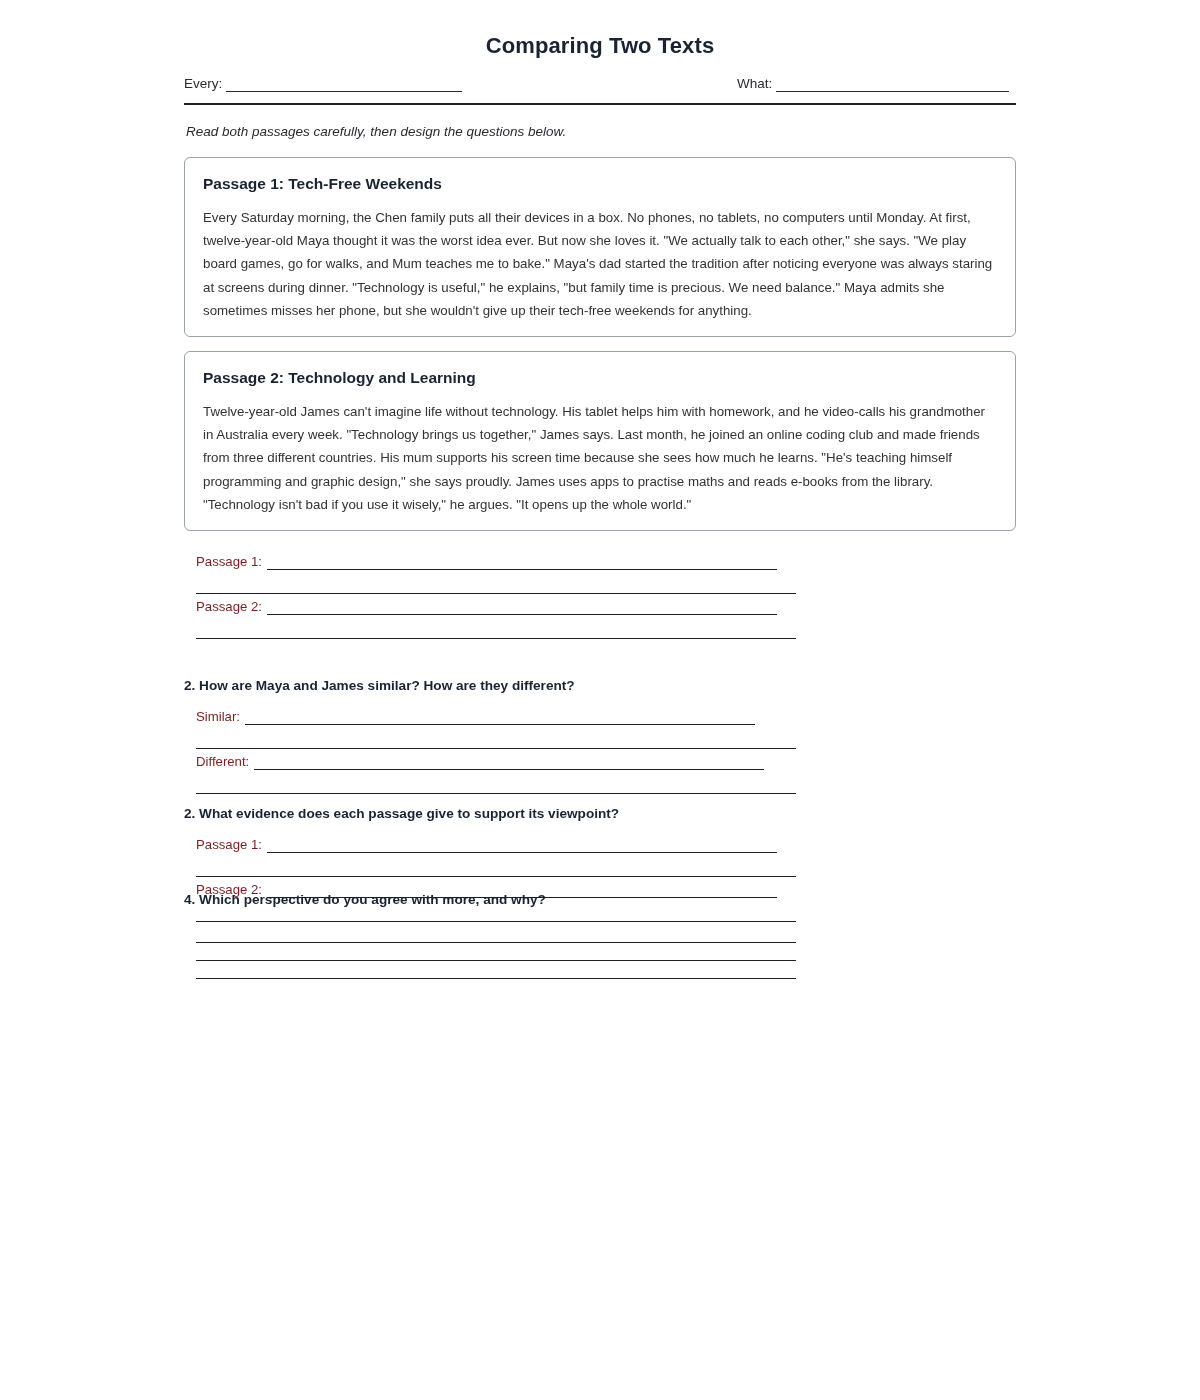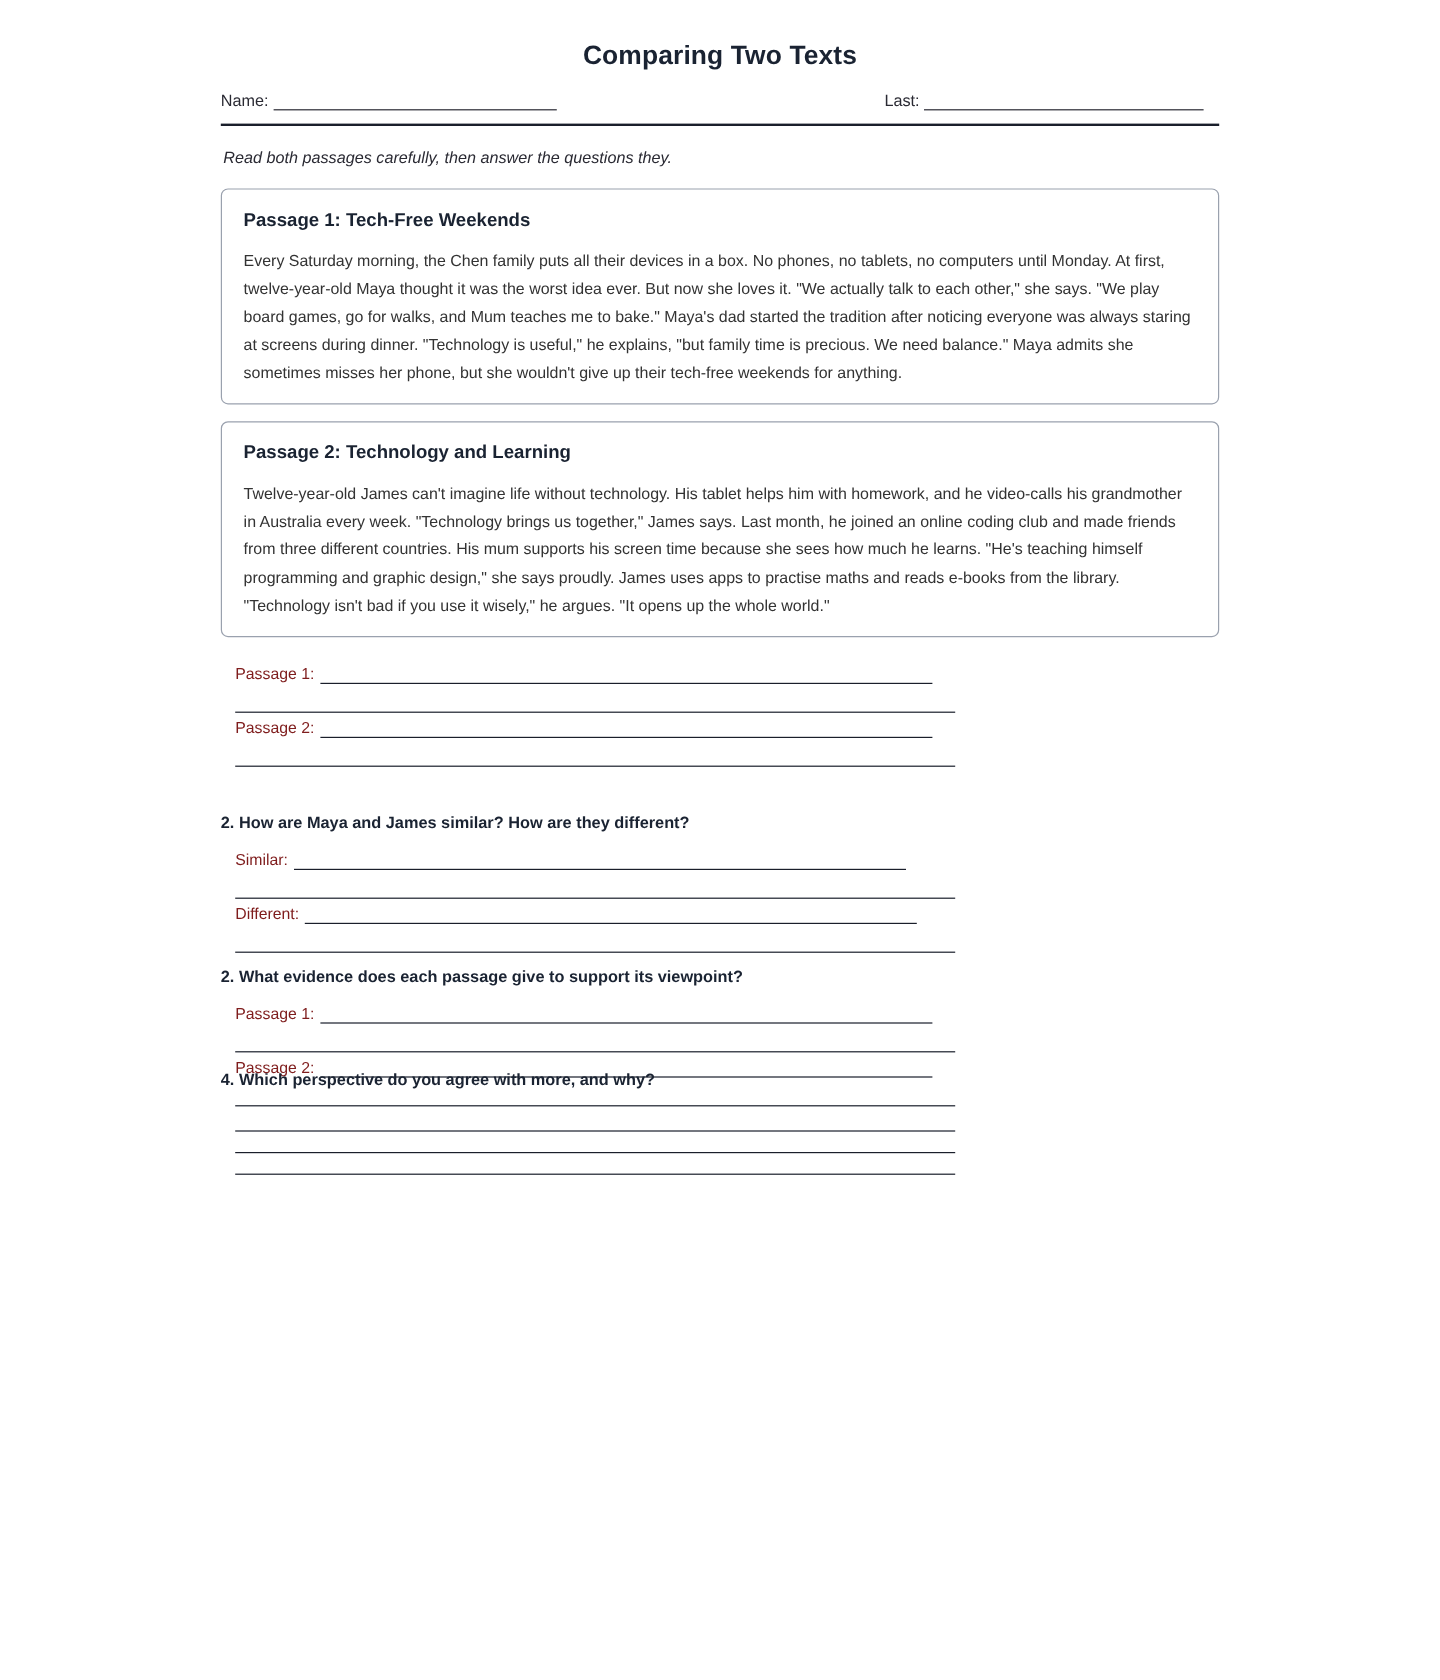--- a/index.html
+++ b/index.html
@@ -168,32 +168,32 @@
 </style>
 </head>
 <body>
 
 <div class="page">
 
   <div class="worksheet-title">Comparing Two Texts</div>
 
   <div class="namedate-row">
     <div class="field-group name-group">
-      <span class="field-label">Name:</span>
+      <span class="field-label">Every:</span>
       <span class="field-rule"></span>
     </div>
     <div class="field-group date-group">
-      <span class="field-label">Last:</span>
+      <span class="field-label">What:</span>
       <span class="field-rule"></span>
     </div>
   </div>
 
   <div class="header-divider"></div>
 
-  <div class="instructions">Read both passages carefully, then answer the questions they.</div>
+  <div class="instructions">Read both passages carefully, then design the questions below.</div>
 
   <div class="passage-box" id="passage-box-1">
     <div class="passage-heading">Passage 1: Tech-Free Weekends</div>
     <div class="passage-body">Every Saturday morning, the Chen family puts all their devices in a box. No phones, no tablets, no computers until Monday. At first, twelve-year-old Maya thought it was the worst idea ever. But now she loves it. "We actually talk to each other," she says. "We play board games, go for walks, and Mum teaches me to bake." Maya's dad started the tradition after noticing everyone was always staring at screens during dinner. "Technology is useful," he explains, "but family time is precious. We need balance." Maya admits she sometimes misses her phone, but she wouldn't give up their tech-free weekends for anything.</div>
   </div>
 
   <div class="passage-box" id="passage-box-2">
     <div class="passage-heading">Passage 2: Technology and Learning</div>
     <div class="passage-body">Twelve-year-old James can't imagine life without technology. His tablet helps him with homework, and he video-calls his grandmother in Australia every week. "Technology brings us together," James says. Last month, he joined an online coding club and made friends from three different countries. His mum supports his screen time because she sees how much he learns. "He's teaching himself programming and graphic design," she says proudly. James uses apps to practise maths and reads e-books from the library. "Technology isn't bad if you use it wisely," he argues. "It opens up the whole world."</div>
   </div>

